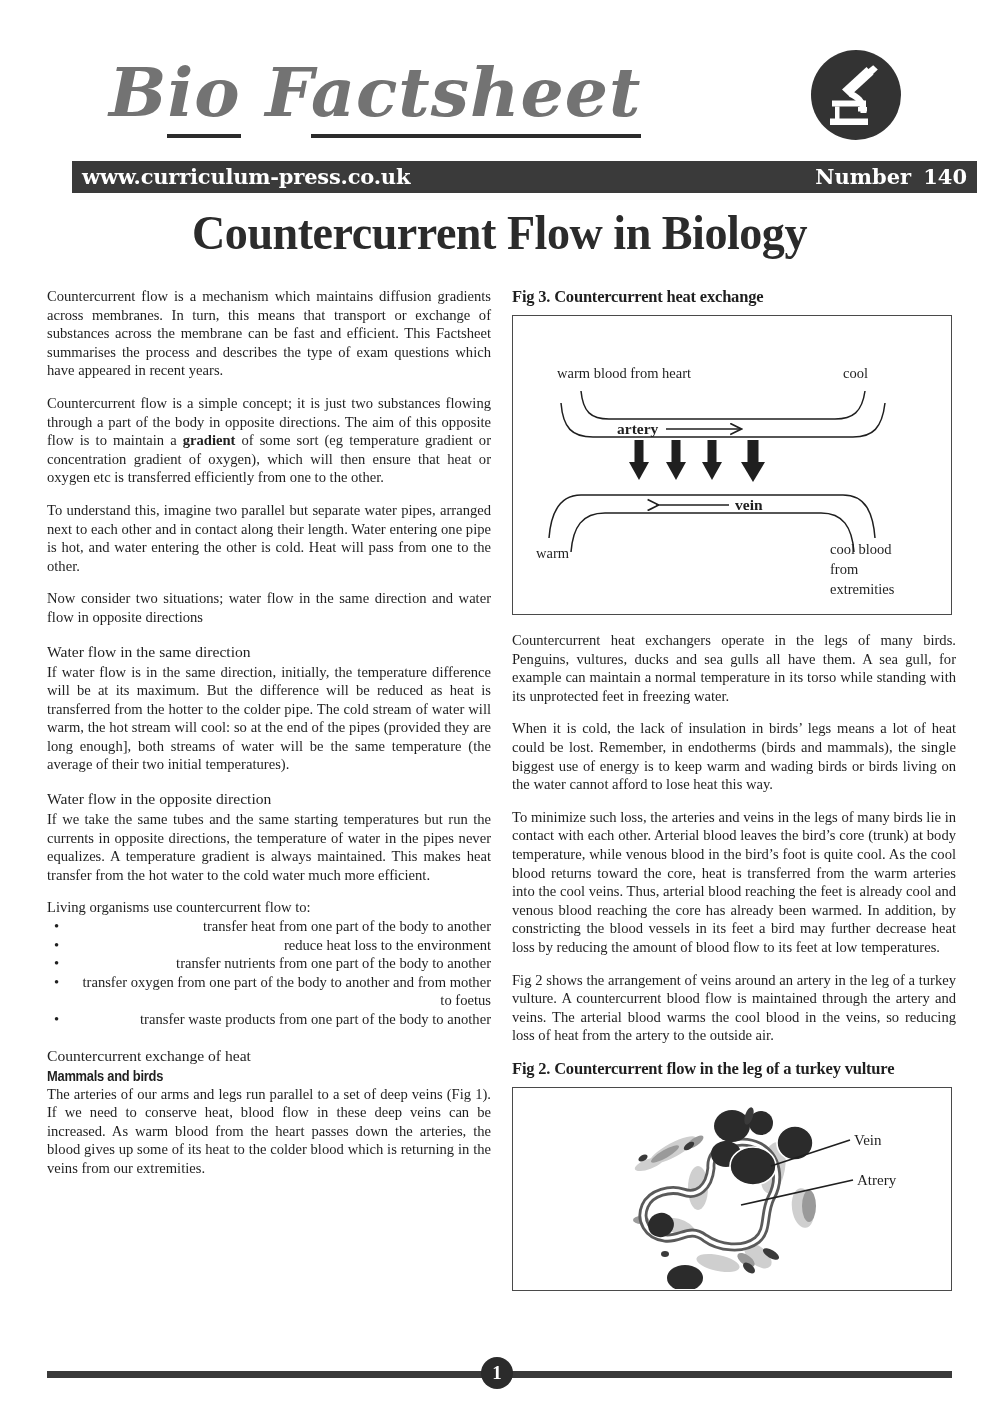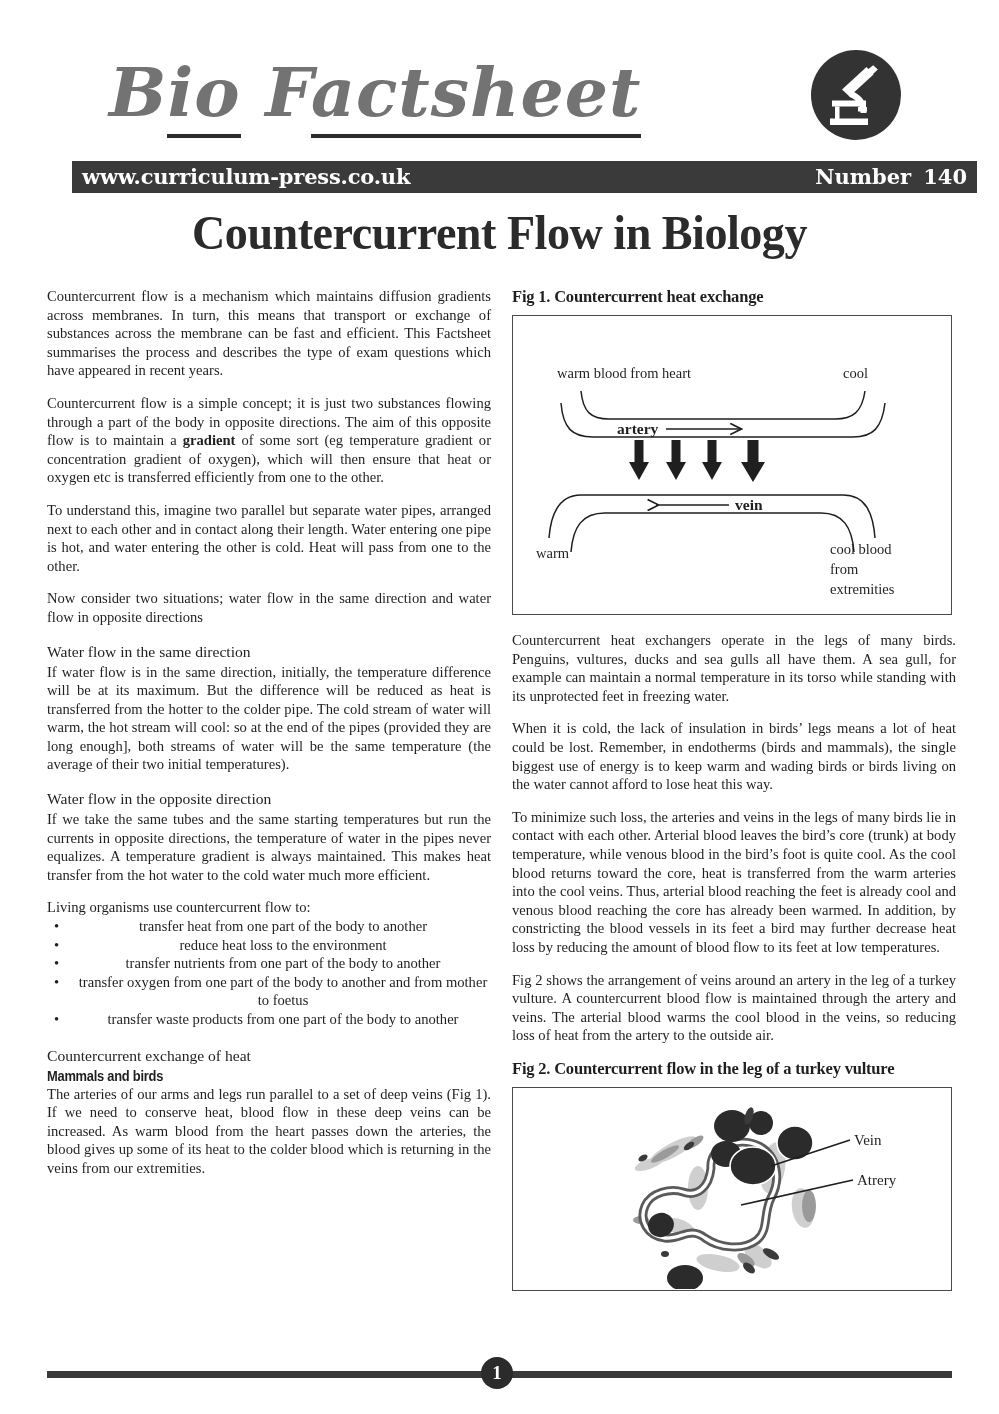--- a/index.html
+++ b/index.html
@@ -134,21 +134,21 @@
 
   ul.bullets {
     margin: 0;
     padding: 0;
     list-style: none;
   }
   ul.bullets li {
     position: relative;
     padding-left: 28px;
     line-height: 18.6px;
-    text-align: center;
+    text-align: right;
   }
   ul.bullets li:before {
     content: "\2022";
     position: absolute;
     left: 7px;
     top: 0;
   }
 
   
   .fig-cap {
@@ -265,21 +265,21 @@
 
     <div class="spacer16"></div>
 
     <h3>Countercurrent exchange of heat</h3>
     <h4>Mammals and birds</h4>
     <p>The arteries of our arms and legs run parallel to a set of deep veins (Fig 1). If we need to conserve heat, blood flow in these deep veins can be increased. As warm blood from the heart passes down the arteries, the blood gives up some of its heat to the colder blood which is returning in the veins from our extremities.</p>
   </div>
 
   <div class="col col-right">
 
-    <div class="fig-cap">Fig 1. Countercurrent heat exchange</div>
+    <div class="fig-cap">Fig 3. Countercurrent heat exchange</div>
 
     <div class="fig-box" id="fig1-box">
       <svg width="437" height="297" viewBox="0 0 437 297" aria-hidden="true">
         <defs>
           <marker id="ar-r" markerWidth="9" markerHeight="9" refX="7" refY="4" orient="auto">
             <path d="M0,0 L8,4 L0,8" fill="none" stroke="#1f1f1f" stroke-width="1.2"></path>
           </marker>
           <marker id="ar-l" markerWidth="9" markerHeight="9" refX="2" refY="4" orient="auto">
             <path d="M8,0 L0,4 L8,8" fill="none" stroke="#1f1f1f" stroke-width="1.2"></path>
           </marker>

